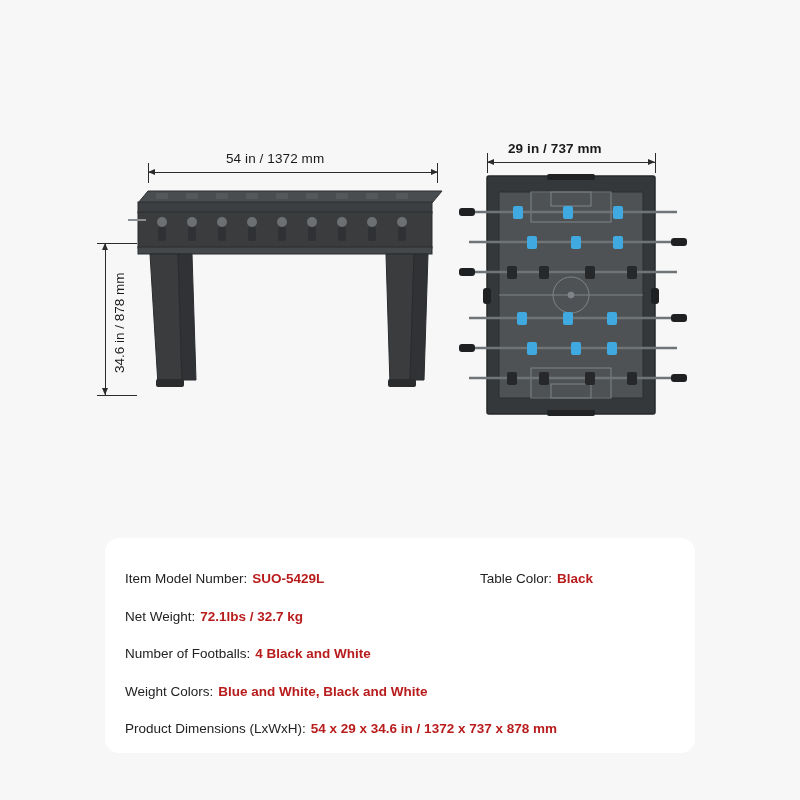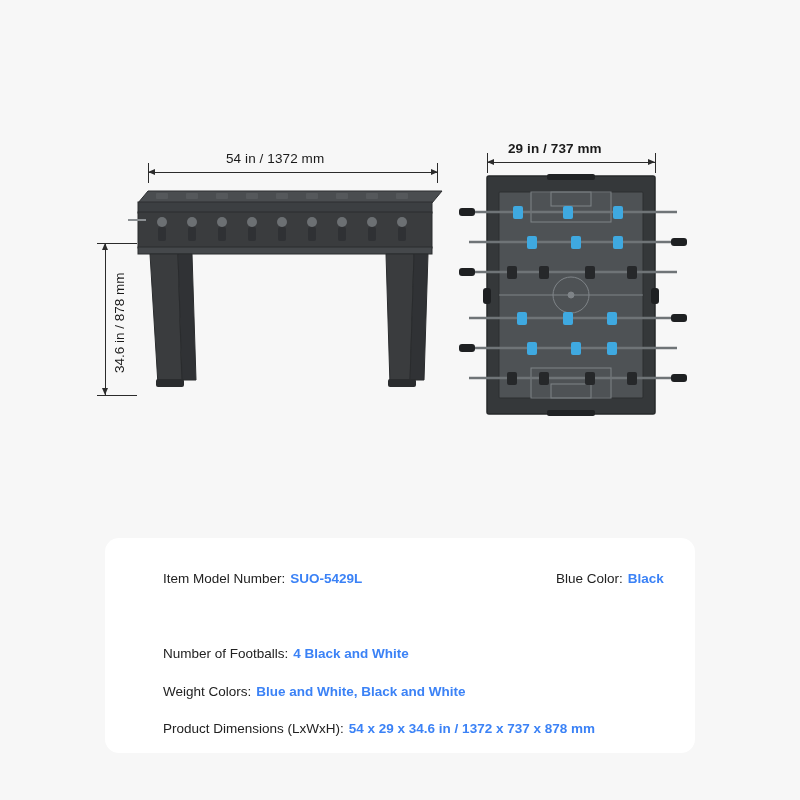--- a/index.html
+++ b/index.html
@@ -110,28 +110,27 @@
     height: 37.5px;
     align-items: center;
   }
   .spec-cell {
     display: flex;
     flex-direction: row;
     align-items: baseline;
     font-size: 13.5px;
     color: #222222;
     white-space: nowrap;
-    margin-left: 38px;
   }
   .spec-cell.left { width: 355px; }
   .spec-key {
     color: #222222;
   }
   .spec-val {
-    color: #3b82f6;
+    color: #b91c1c;
     font-weight: bold;
     margin-left: 5px;
   }
 </style>
 </head>
 <body>
 
 <div class="diagram">
 
   <div class="dim-label" style="left:226px; top:151px;">54 in / 1372 mm</div>
@@ -285,26 +284,30 @@
 
 <div class="spec-card">
   <div class="spec-rows">
 
     <div class="spec-row">
       <div class="spec-cell left">
         <span class="spec-key">Item Model Number:</span>
         <span class="spec-val">SUO-5429L</span>
       </div>
       <div class="spec-cell">
-        <span class="spec-key">Blue Color:</span>
+        <span class="spec-key">Table Color:</span>
         <span class="spec-val">Black</span>
       </div>
     </div>
 
     <div class="spec-row">
+      <div class="spec-cell">
+        <span class="spec-key">Net Weight:</span>
+        <span class="spec-val">72.1lbs / 32.7 kg</span>
+      </div>
     </div>
 
     <div class="spec-row">
       <div class="spec-cell left">
         <span class="spec-key">Number of Footballs:</span>
         <span class="spec-val">4 Black and White</span>
       </div>
     </div>
 
     <div class="spec-row">

